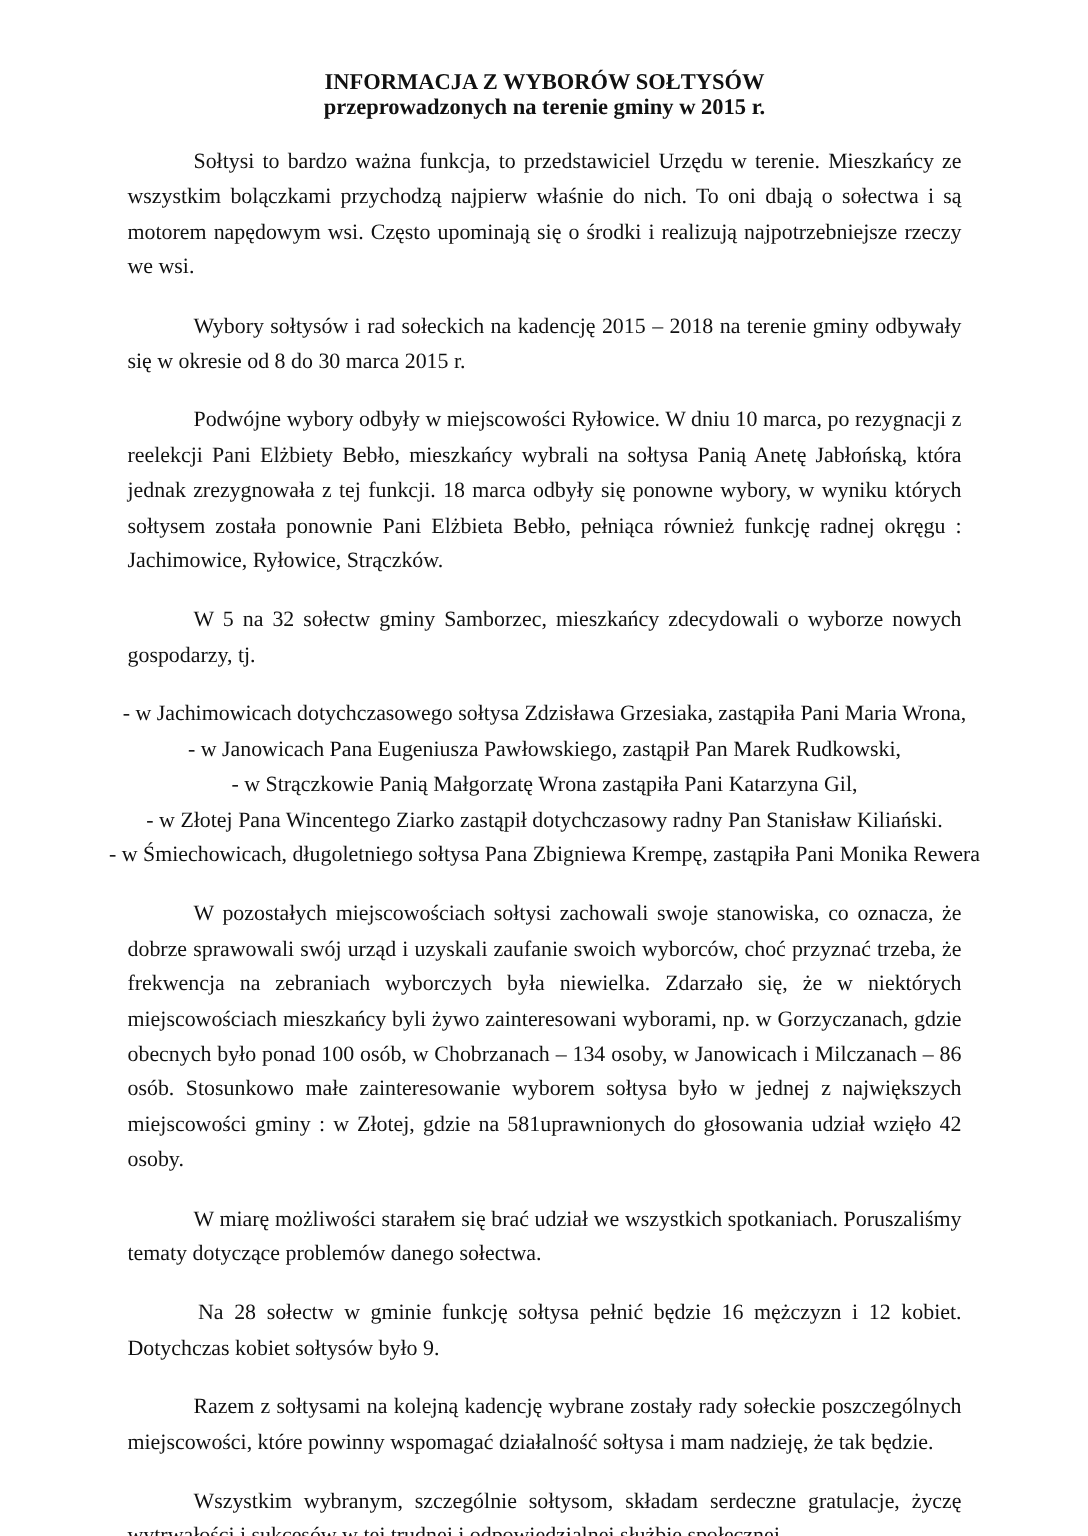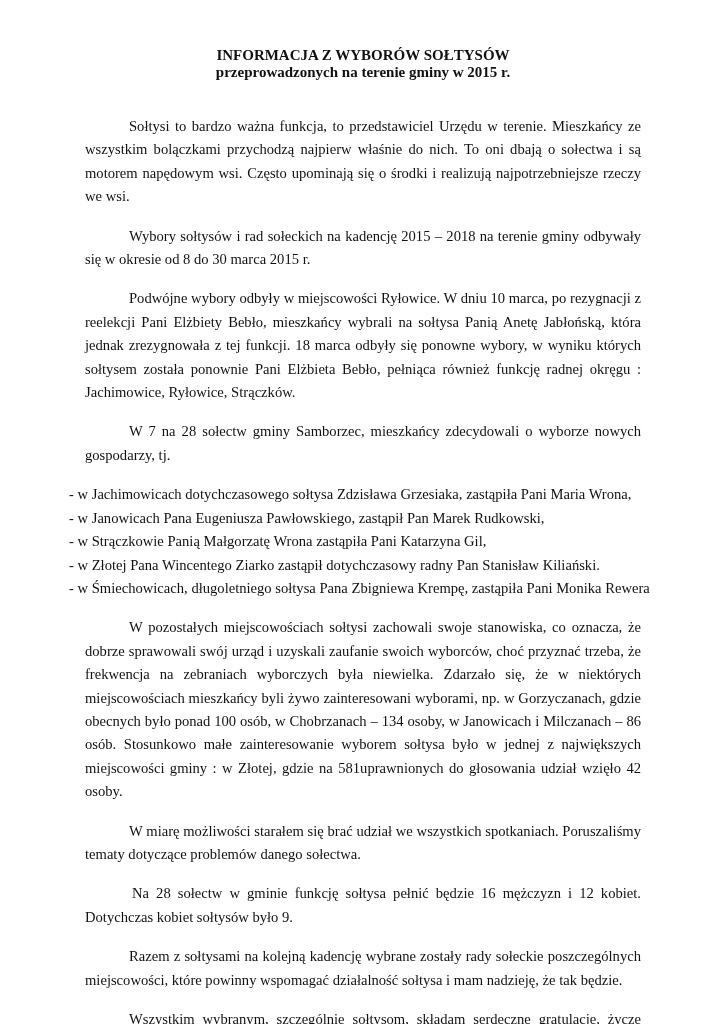--- a/index.html
+++ b/index.html
@@ -3,38 +3,38 @@
   <meta charset="utf-8">
   <style>
     html, body { margin: 0; padding: 0; background: #ffffff; }
     body { width: 725px; height: 1024px; position: relative; overflow: hidden; }
     .page {
       position: absolute; left: 69px; top: 47px; width: 588px;
       font-family: "Liberation Serif", serif; font-size: 14.6px; color: #111;
       line-height: 23.4px;
     }
     .title { text-align: center; font-weight: bold; font-size: 15px; line-height: 17px; }
-    .title2 { margin-bottom: 34px; }
+    .title2 { margin-bottom: 16px; }
     p { margin: 16px; text-align: justify; }
     .ind { text-indent: 44px; }
     .ind2 { text-indent: 47px; }
-    .list-line { text-align: left; white-space: nowrap; }
+    .list-line { text-align: center; white-space: nowrap; }
     .spacer { height: 23.4px; }
   </style>
 </head>
 <body>
 
 <div class="page">
   <div class="title">INFORMACJA Z WYBORÓW SOŁTYSÓW</div>
   <div class="title title2">przeprowadzonych na terenie gminy w 2015 r.</div>
 
   <p class="ind">Sołtysi to bardzo ważna funkcja, to przedstawiciel Urzędu w terenie. Mieszkańcy ze wszystkim bolączkami przychodzą najpierw właśnie do nich. To oni dbają o sołectwa i są motorem napędowym wsi. Często upominają się o środki i realizują najpotrzebniejsze rzeczy we wsi.</p>
   <p class="ind">Wybory sołtysów i rad sołeckich na kadencję 2015 – 2018  na terenie gminy odbywały się w okresie od 8 do 30 marca 2015 r.</p>
   <p class="ind">Podwójne wybory odbyły w miejscowości Ryłowice. W dniu 10 marca, po rezygnacji z reelekcji Pani Elżbiety Bebło, mieszkańcy wybrali na sołtysa Panią Anetę Jabłońską, która jednak zrezygnowała z tej funkcji. 18 marca odbyły się ponowne wybory, w wyniku których sołtysem została ponownie Pani Elżbieta Bebło, pełniąca również funkcję radnej okręgu : Jachimowice, Ryłowice, Strączków.</p>
-  <p class="ind">W   7 na 28 sołectw gminy Samborzec, mieszkańcy zdecydowali o wyborze nowych gospodarzy, tj.</p>
+  <p class="ind">W   5 na 32 sołectw gminy Samborzec, mieszkańcy zdecydowali o wyborze nowych gospodarzy, tj.</p>
 
   <div>
     <div class="list-line">- w Jachimowicach dotychczasowego sołtysa Zdzisława Grzesiaka, zastąpiła Pani Maria Wrona,</div>
     <div class="list-line">- w Janowicach Pana Eugeniusza Pawłowskiego, zastąpił Pan Marek Rudkowski,</div>
     <div class="list-line">- w Strączkowie Panią Małgorzatę Wrona  zastąpiła Pani Katarzyna Gil,</div>
     <div class="list-line">- w Złotej Pana Wincentego Ziarko zastąpił dotychczasowy radny Pan Stanisław Kiliański.</div>
     <div class="list-line">- w Śmiechowicach, długoletniego sołtysa Pana Zbigniewa Krempę, zastąpiła Pani Monika Rewera</div>
   </div>
 
   <p class="ind">W pozostałych miejscowościach sołtysi zachowali swoje stanowiska, co oznacza, że dobrze sprawowali swój urząd i uzyskali zaufanie swoich wyborców, choć przyznać trzeba, że frekwencja na zebraniach wyborczych była niewielka. Zdarzało się, że w niektórych miejscowościach mieszkańcy byli żywo zainteresowani wyborami, np. w Gorzyczanach, gdzie obecnych było ponad 100 osób, w Chobrzanach – 134 osoby, w Janowicach i Milczanach – 86 osób. Stosunkowo małe zainteresowanie wyborem sołtysa było w jednej z największych miejscowości gminy : w Złotej, gdzie na 581uprawnionych do głosowania udział wzięło 42 osoby.</p>

